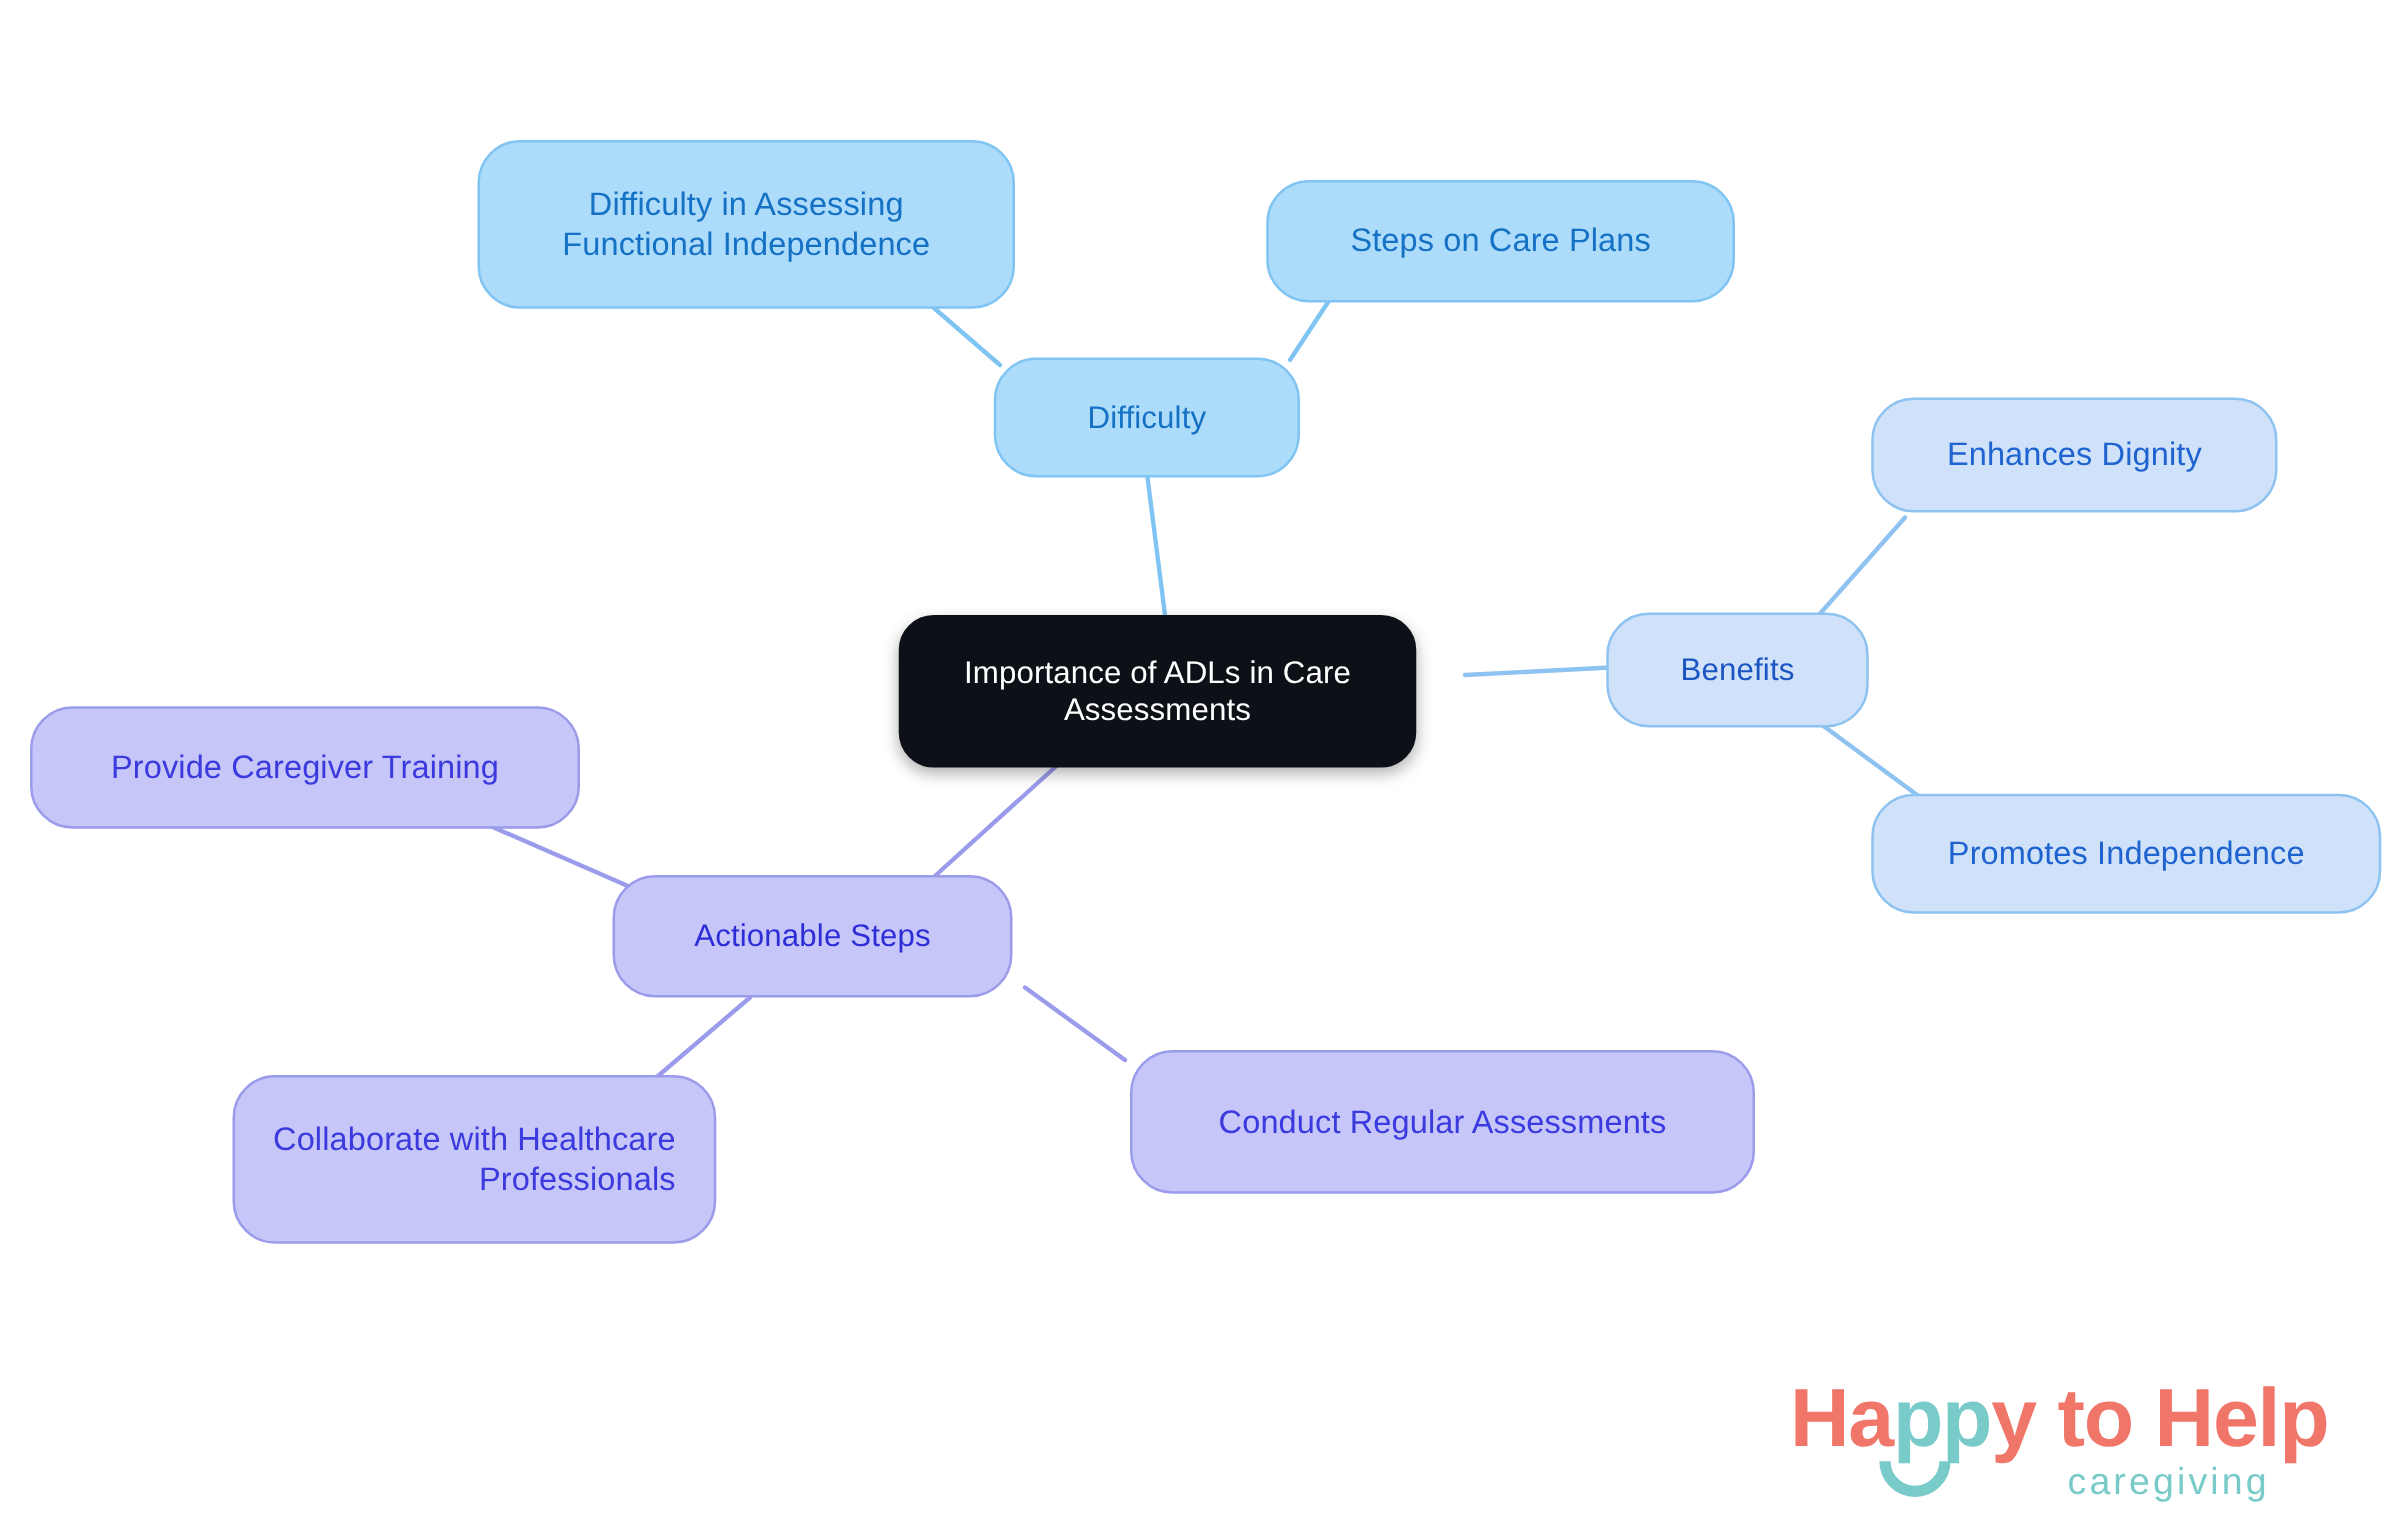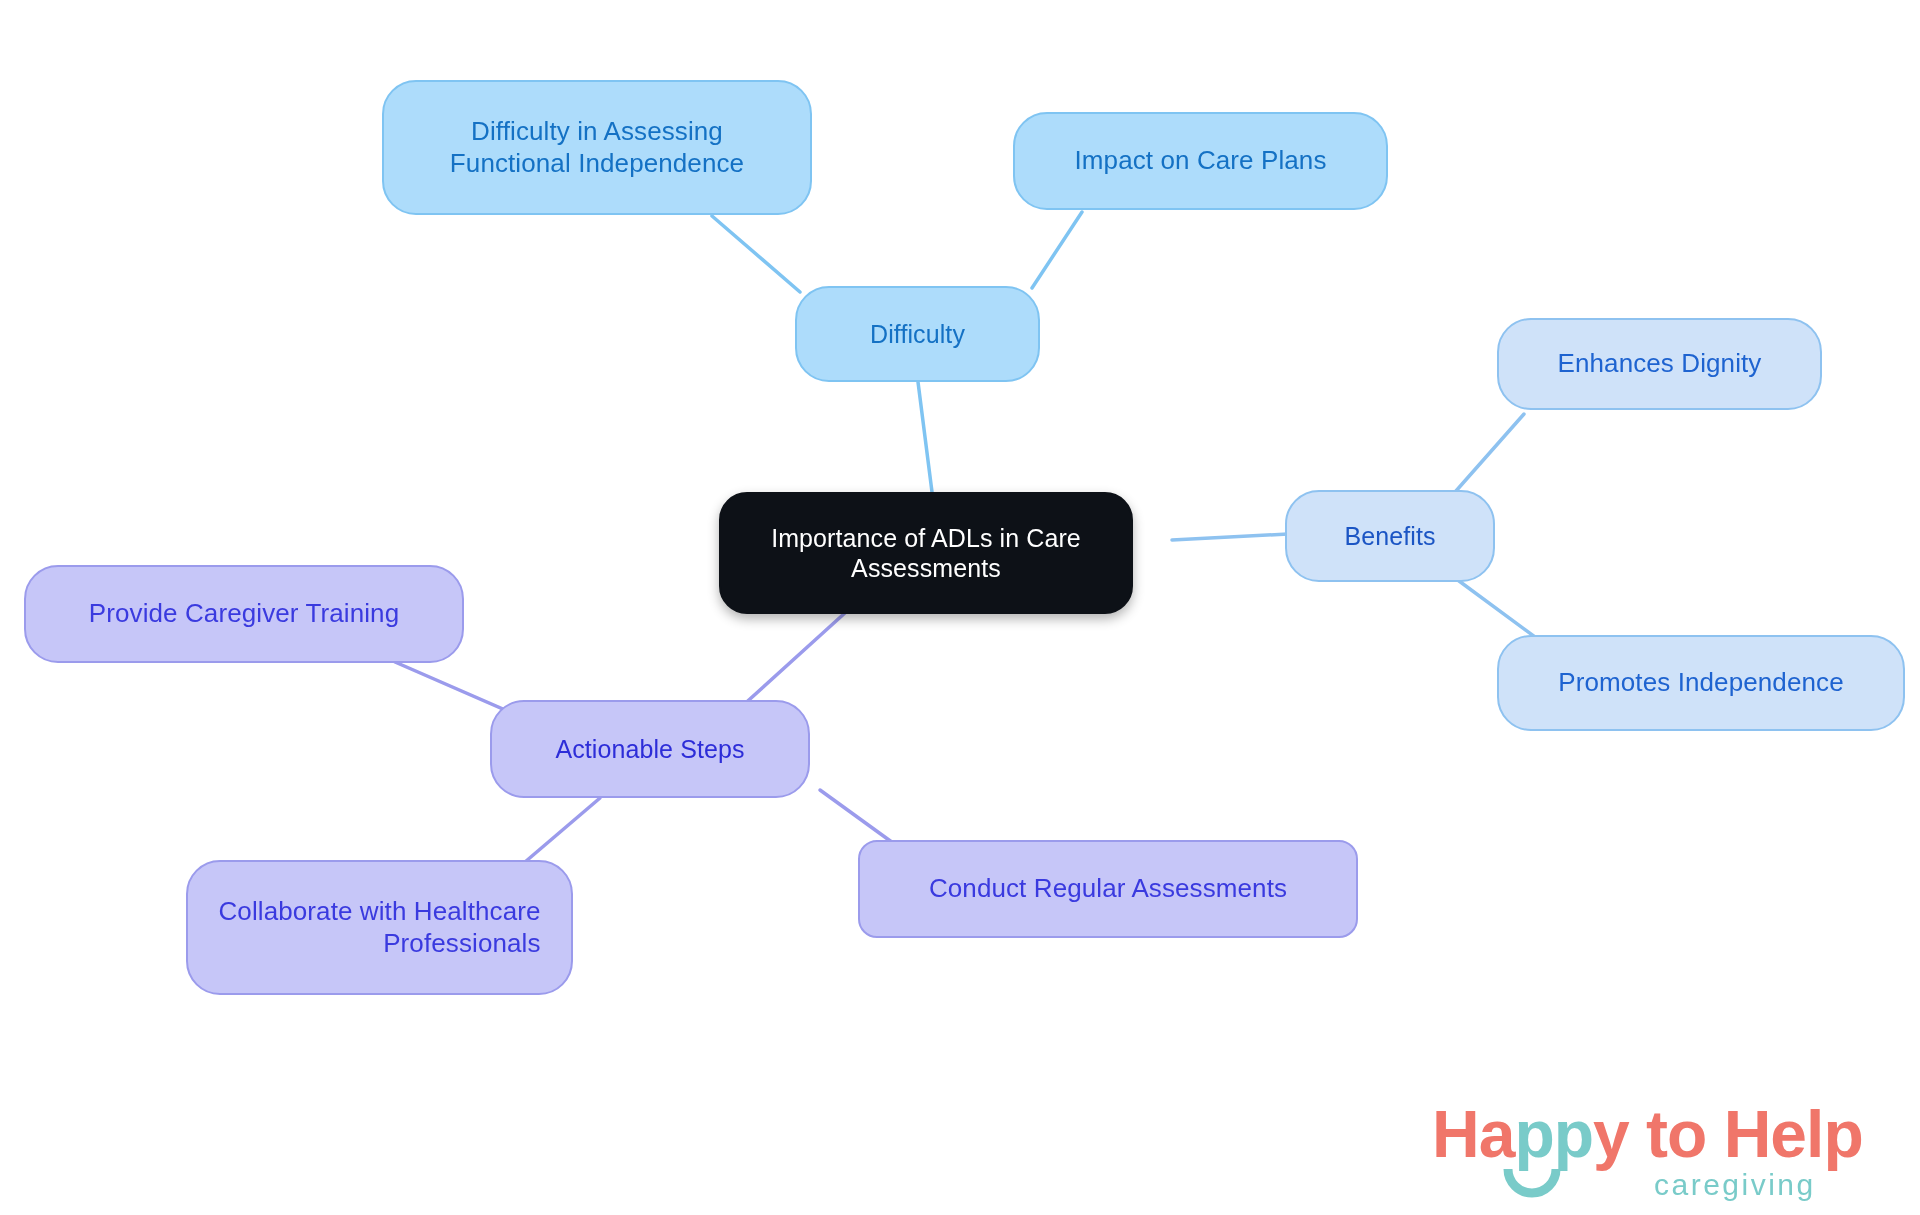--- a/index.html
+++ b/index.html
@@ -57,20 +57,21 @@
     font-size: 25px;
     padding: 0 16px;
   }
   .node-leaf-challenges {
     background: #ADDCFB;
     border-color: #7FC4F2;
     color: #1471C4;
     border-radius: 34px;
     font-size: 26px;
     padding: 0 18px;
+    margin-top: 32px;
   }
   .node-branch-benefits {
     background: #CFE2F9;
     border-color: #8EC2F0;
     color: #1B55C4;
     border-radius: 34px;
     font-size: 25px;
     padding: 0 6px;
   }
   .node-leaf-benefits {
@@ -129,21 +130,21 @@
   </div>
 
   <div class="node node-branch-challenges" style="left:795px; top:286px; width:245px; height:96px;">
     <span>Difficulty</span>
   </div>
   <div class="node node-leaf-challenges" style="left:382px; top:80px; width:430px; height:135px;">
     <span>Difficulty in Assessing
 Functional Independence</span>
   </div>
   <div class="node node-leaf-challenges" style="left:1013px; top:112px; width:375px; height:98px;">
-    <span>Impact on Care Plans</span>
+    <span>Steps on Care Plans</span>
   </div>
 
   <div class="node node-branch-benefits" style="left:1285px; top:490px; width:210px; height:92px;">
     <span>Benefits</span>
   </div>
   <div class="node node-leaf-benefits" style="left:1497px; top:318px; width:325px; height:92px;">
     <span>Enhances Dignity</span>
   </div>
   <div class="node node-leaf-benefits" style="left:1497px; top:635px; width:408px; height:96px;">
     <span>Promotes Independence</span>
@@ -152,21 +153,21 @@
   <div class="node node-branch-actions" style="left:490px; top:700px; width:320px; height:98px;">
     <span>Actionable Steps</span>
   </div>
   <div class="node node-leaf-actions" style="left:24px; top:565px; width:440px; height:98px;">
     <span>Provide Caregiver Training</span>
   </div>
   <div class="node node-leaf-actions" style="left:186px; top:860px; width:387px; height:135px;">
     <span>Collaborate with Healthcare
 Professionals</span>
   </div>
-  <div class="node node-leaf-actions" style="left:858px; top:840px; width:500px; height:98px;border-radius:19px;">
+  <div class="node node-leaf-actions" style="left:904px; top:840px; width:500px; height:115px;">
     <span>Conduct Regular Assessments</span>
   </div>
 
   <svg id="logo" viewBox="0 0 440 110">
     <text x="0" y="62" font-family="'Liberation Sans', sans-serif" font-size="66" font-weight="bold" letter-spacing="-1">
       <tspan id="logo-ha" fill="#F0766A">Ha</tspan><tspan id="logo-pp" fill="#79CBC9">pp</tspan><tspan id="logo-yth" fill="#F0766A">y to Help</tspan>
     </text>
     <path d="M 76 74 A 24 24 0 0 0 124 74" fill="none" stroke-width="9" stroke-linecap="butt" id="logo-smile" stroke="#79CBC9"></path>
     <text id="logo-tagline" x="222" y="100" font-family="'Liberation Sans', sans-serif" font-size="30" letter-spacing="2.5" fill="#79CBC9">caregiving</text>
   </svg>

